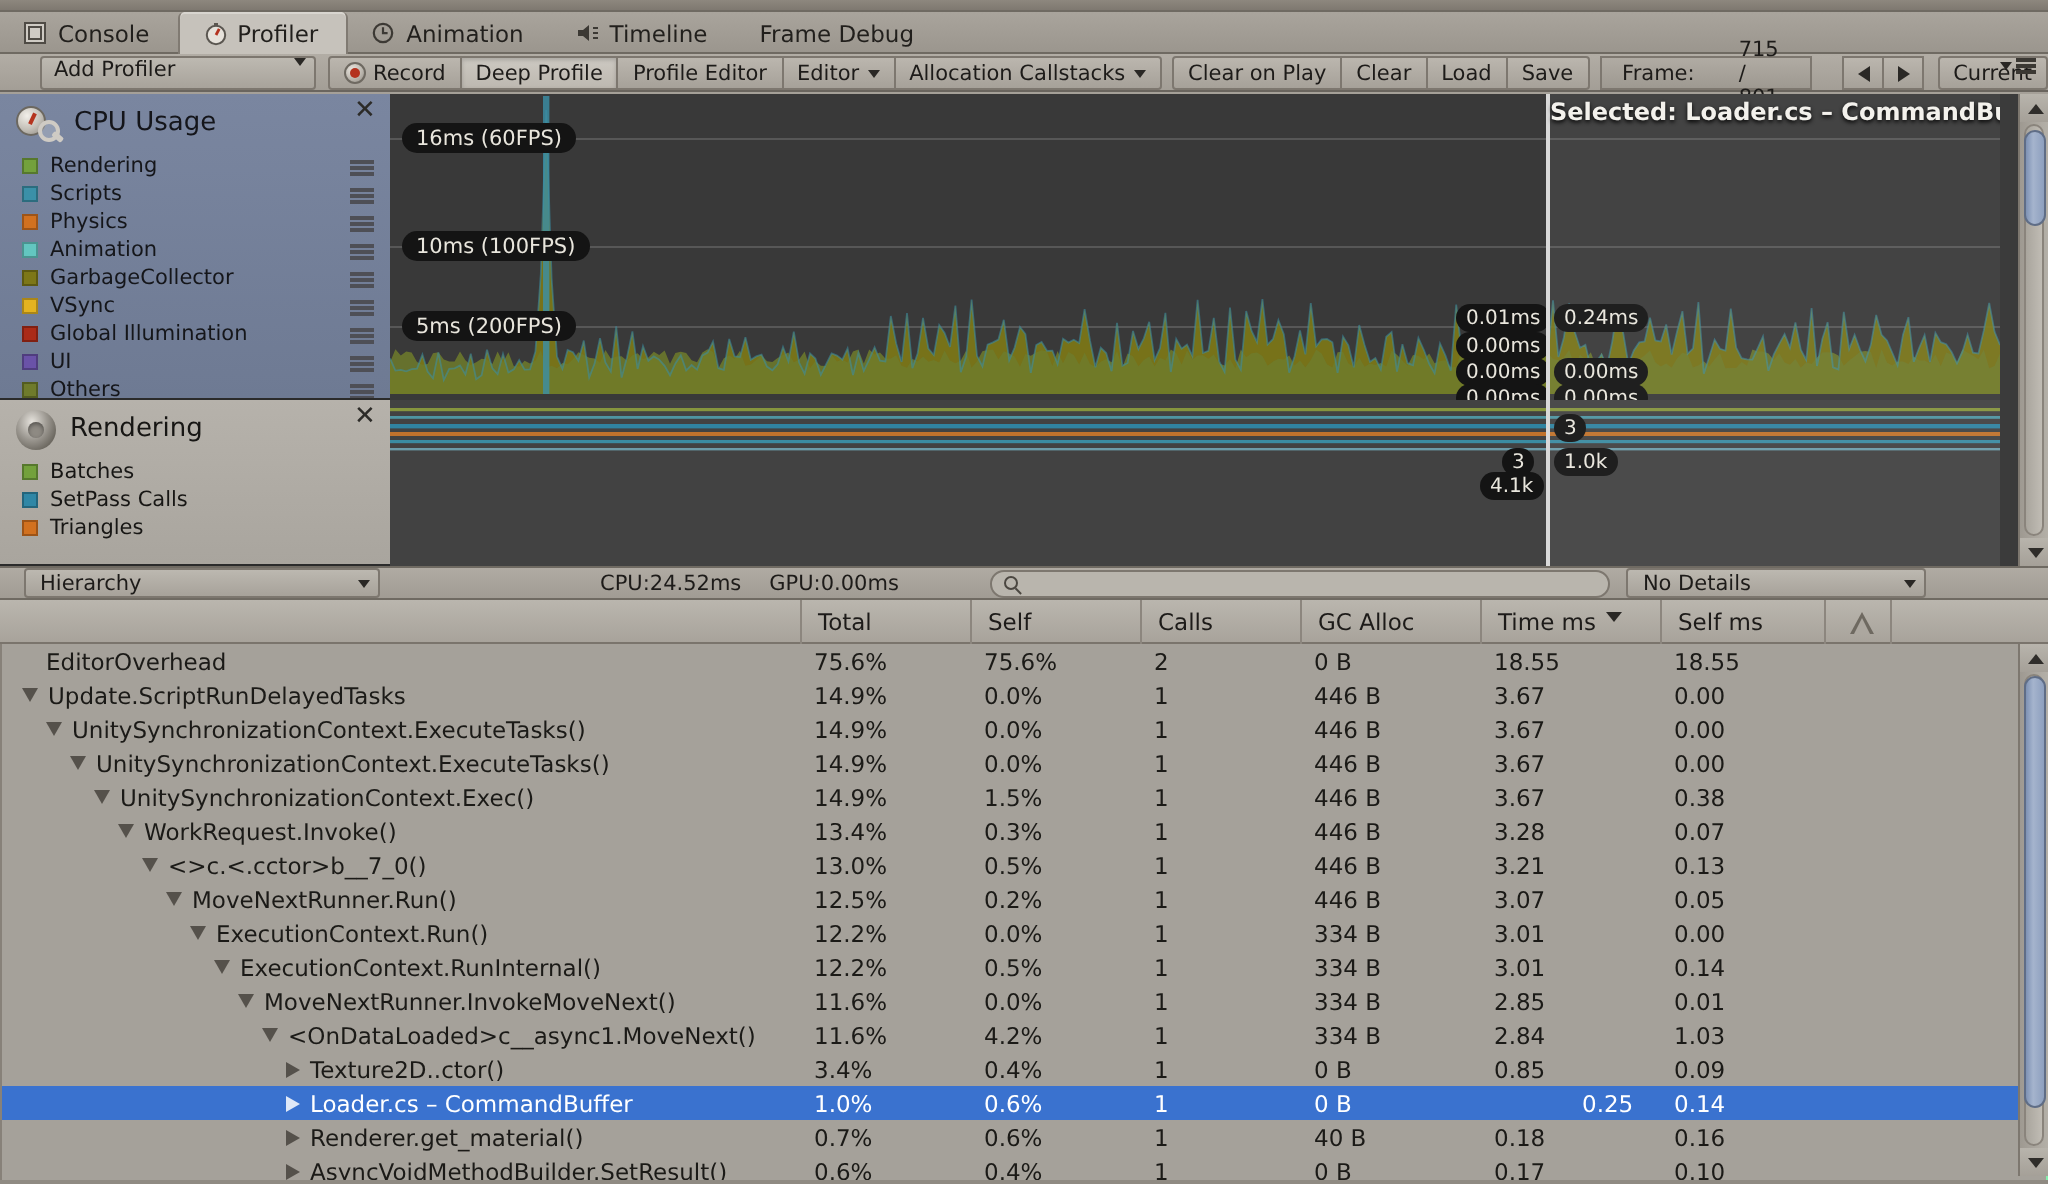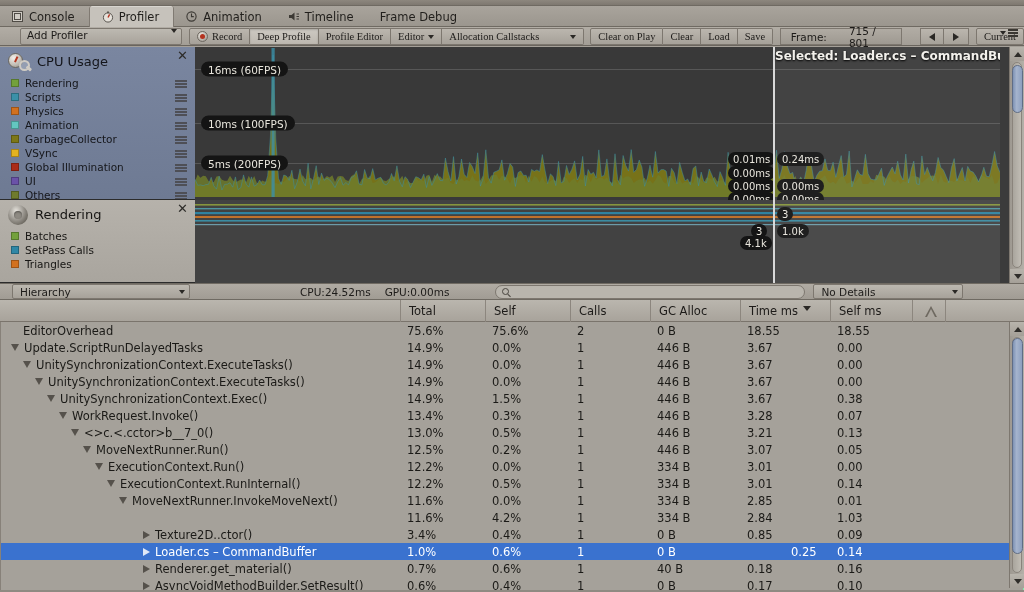--- a/index.html
+++ b/index.html
@@ -51,21 +51,20 @@
     border: 1px solid #7d776f; border-radius: 2px;
     display: flex; padding: 0 4px 0 6px;
     justify-content: space-between;
   }
   .tb-btn {
     height: 17px; margin-top: 1px;
     background: linear-gradient(#bbb6ae, #a6a199);
     border: 1px solid #7d776f; border-left: none;
     display: flex; align-items: center; gap: 4px; padding: 0 7px;
     white-space: nowrap;
-    font-family: Liberation Serif, serif;
   }
   .tb-btn.first { border-left: 1px solid #7d776f; border-top-left-radius: 2px; border-bottom-left-radius: 2px; }
   .tb-btn.last { border-top-right-radius: 2px; border-bottom-right-radius: 2px; }
   .tb-btn.pressed { background: linear-gradient(#cdc9c2, #bdb8b0); box-shadow: inset 0 1px 2px rgba(0,0,0,.18); }
   .tb-gap { width: 7px; }
   .caret-d { width:0;height:0;border-left:3px solid transparent;border-right:3px solid transparent;border-top:4px solid #2a2825; }
   .caret-l { width:0;height:0;border-top:4px solid transparent;border-bottom:4px solid transparent;border-right:6px solid #2a2825; }
   .caret-r { width:0;height:0;border-top:4px solid transparent;border-bottom:4px solid transparent;border-left:6px solid #2a2825; }
   .rec-dot {
     width: 11px; height: 11px; border-radius: 50%;
@@ -746,20 +745,24 @@
             <span>MoveNextRunner.InvokeMoveNext()</span>
           </div>
           <div class="cell" style="left: 406px;">11.6%</div>
           <div class="cell" style="left: 491px;">0.0%</div>
           <div class="cell" style="left: 576px;">1</div>
           <div class="cell" style="left: 656px;">334 B</div>
           <div class="cell" style="left: 746px;">2.85</div>
           <div class="cell" style="left: 836px;">0.01</div>
         </div>
         <div class="trow">
+          <div class="cname" style="left: 130px;">
+            <span class="tri-open"></span>
+            <span>&lt;OnDataLoaded&gt;c__async1.MoveNext()</span>
+          </div>
           <div class="cell" style="left: 406px;">11.6%</div>
           <div class="cell" style="left: 491px;">4.2%</div>
           <div class="cell" style="left: 576px;">1</div>
           <div class="cell" style="left: 656px;">334 B</div>
           <div class="cell" style="left: 746px;">2.84</div>
           <div class="cell" style="left: 836px;">1.03</div>
         </div>
         <div class="trow">
           <div class="cname" style="left: 142px;">
             <span class="tri-closed"></span>

